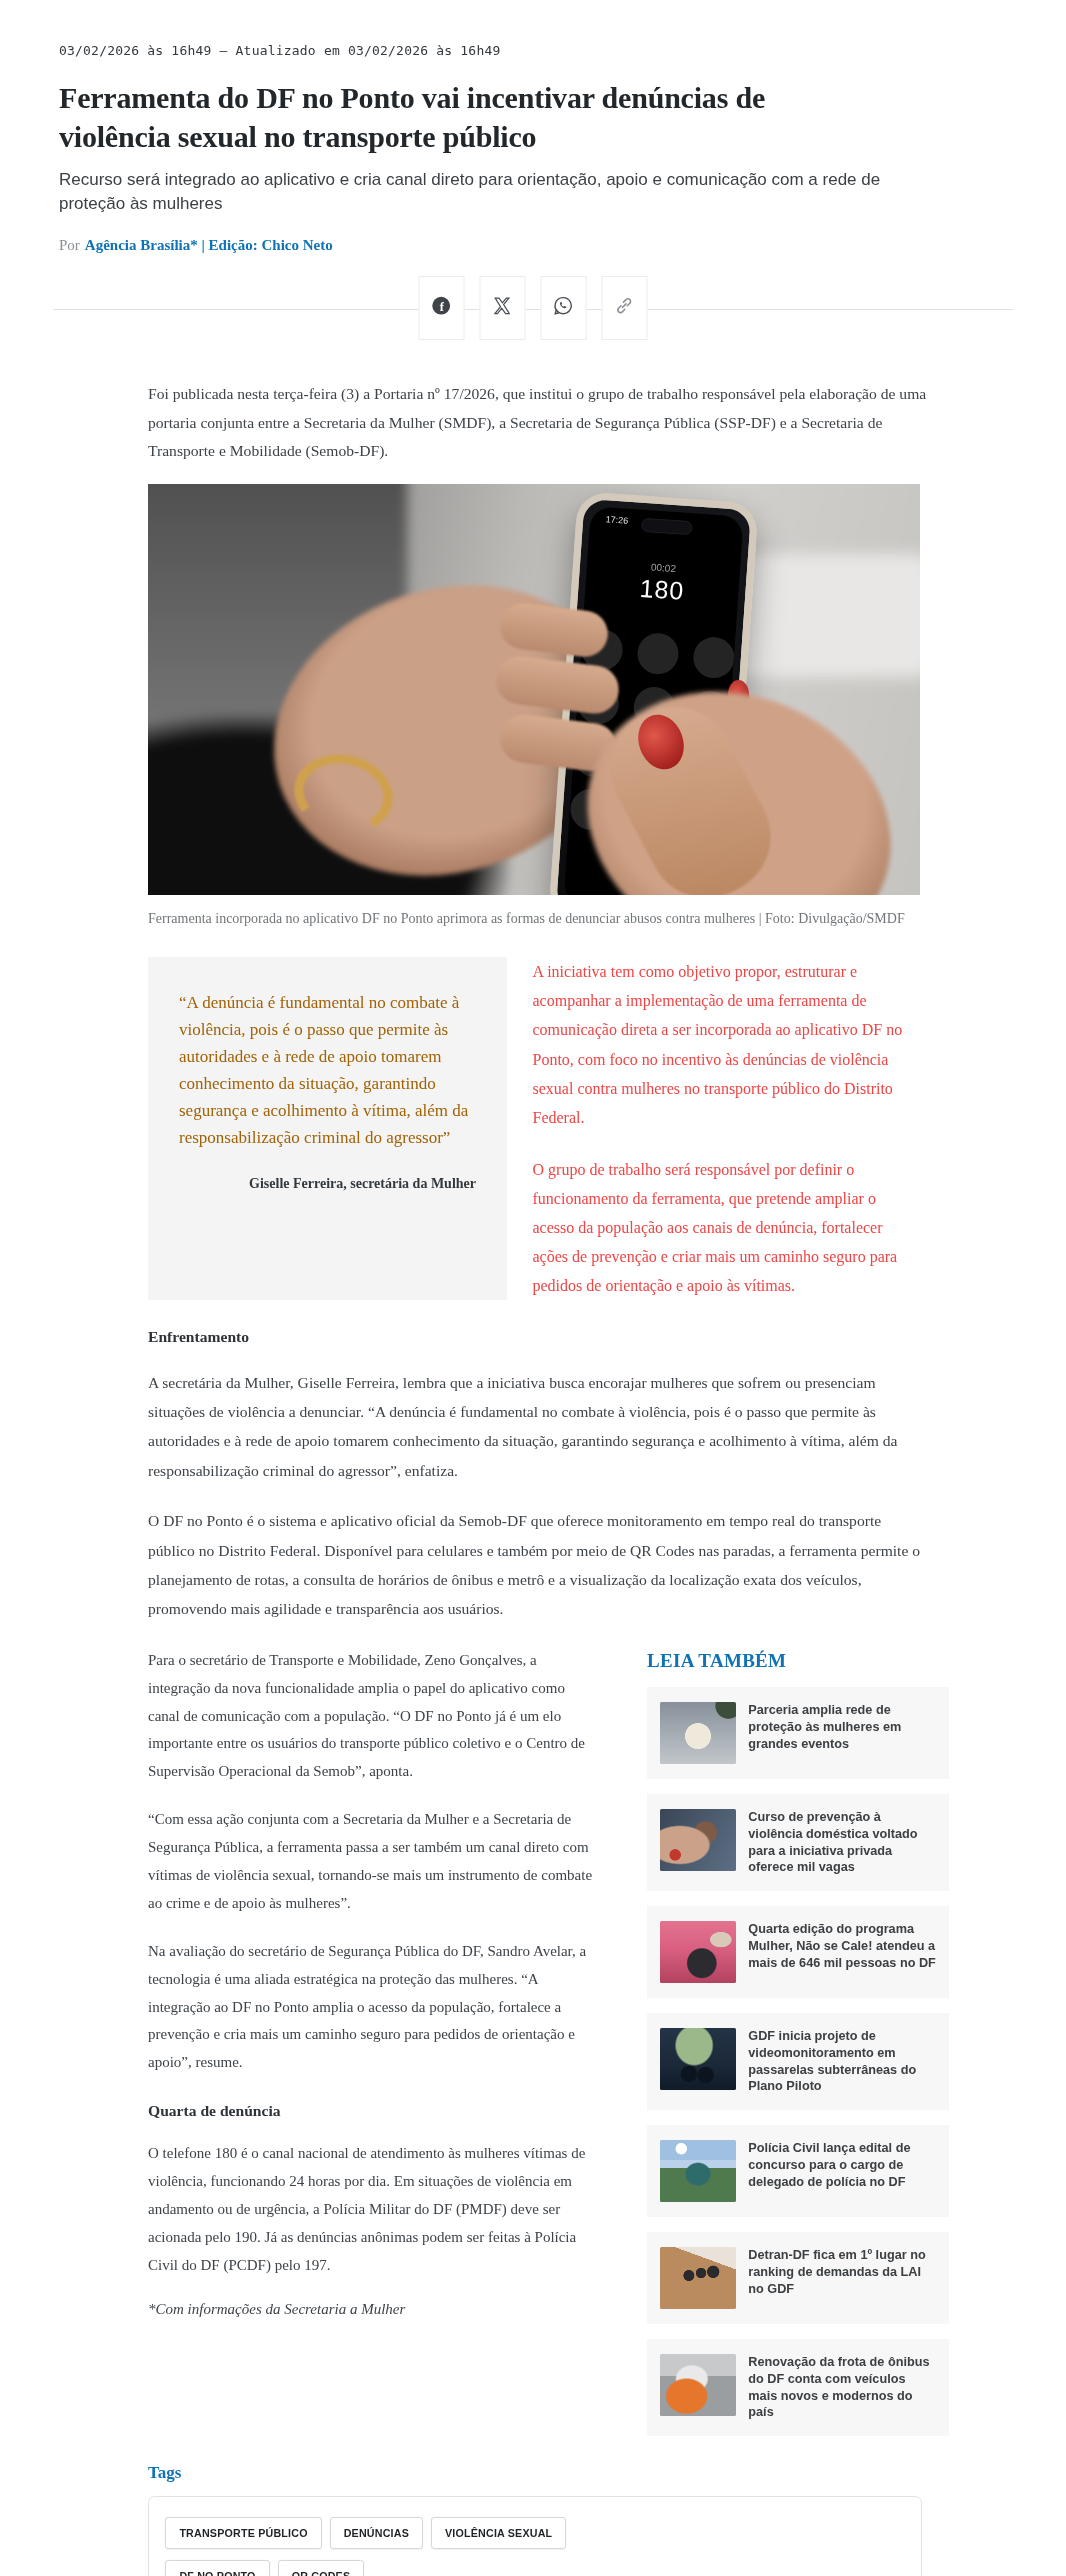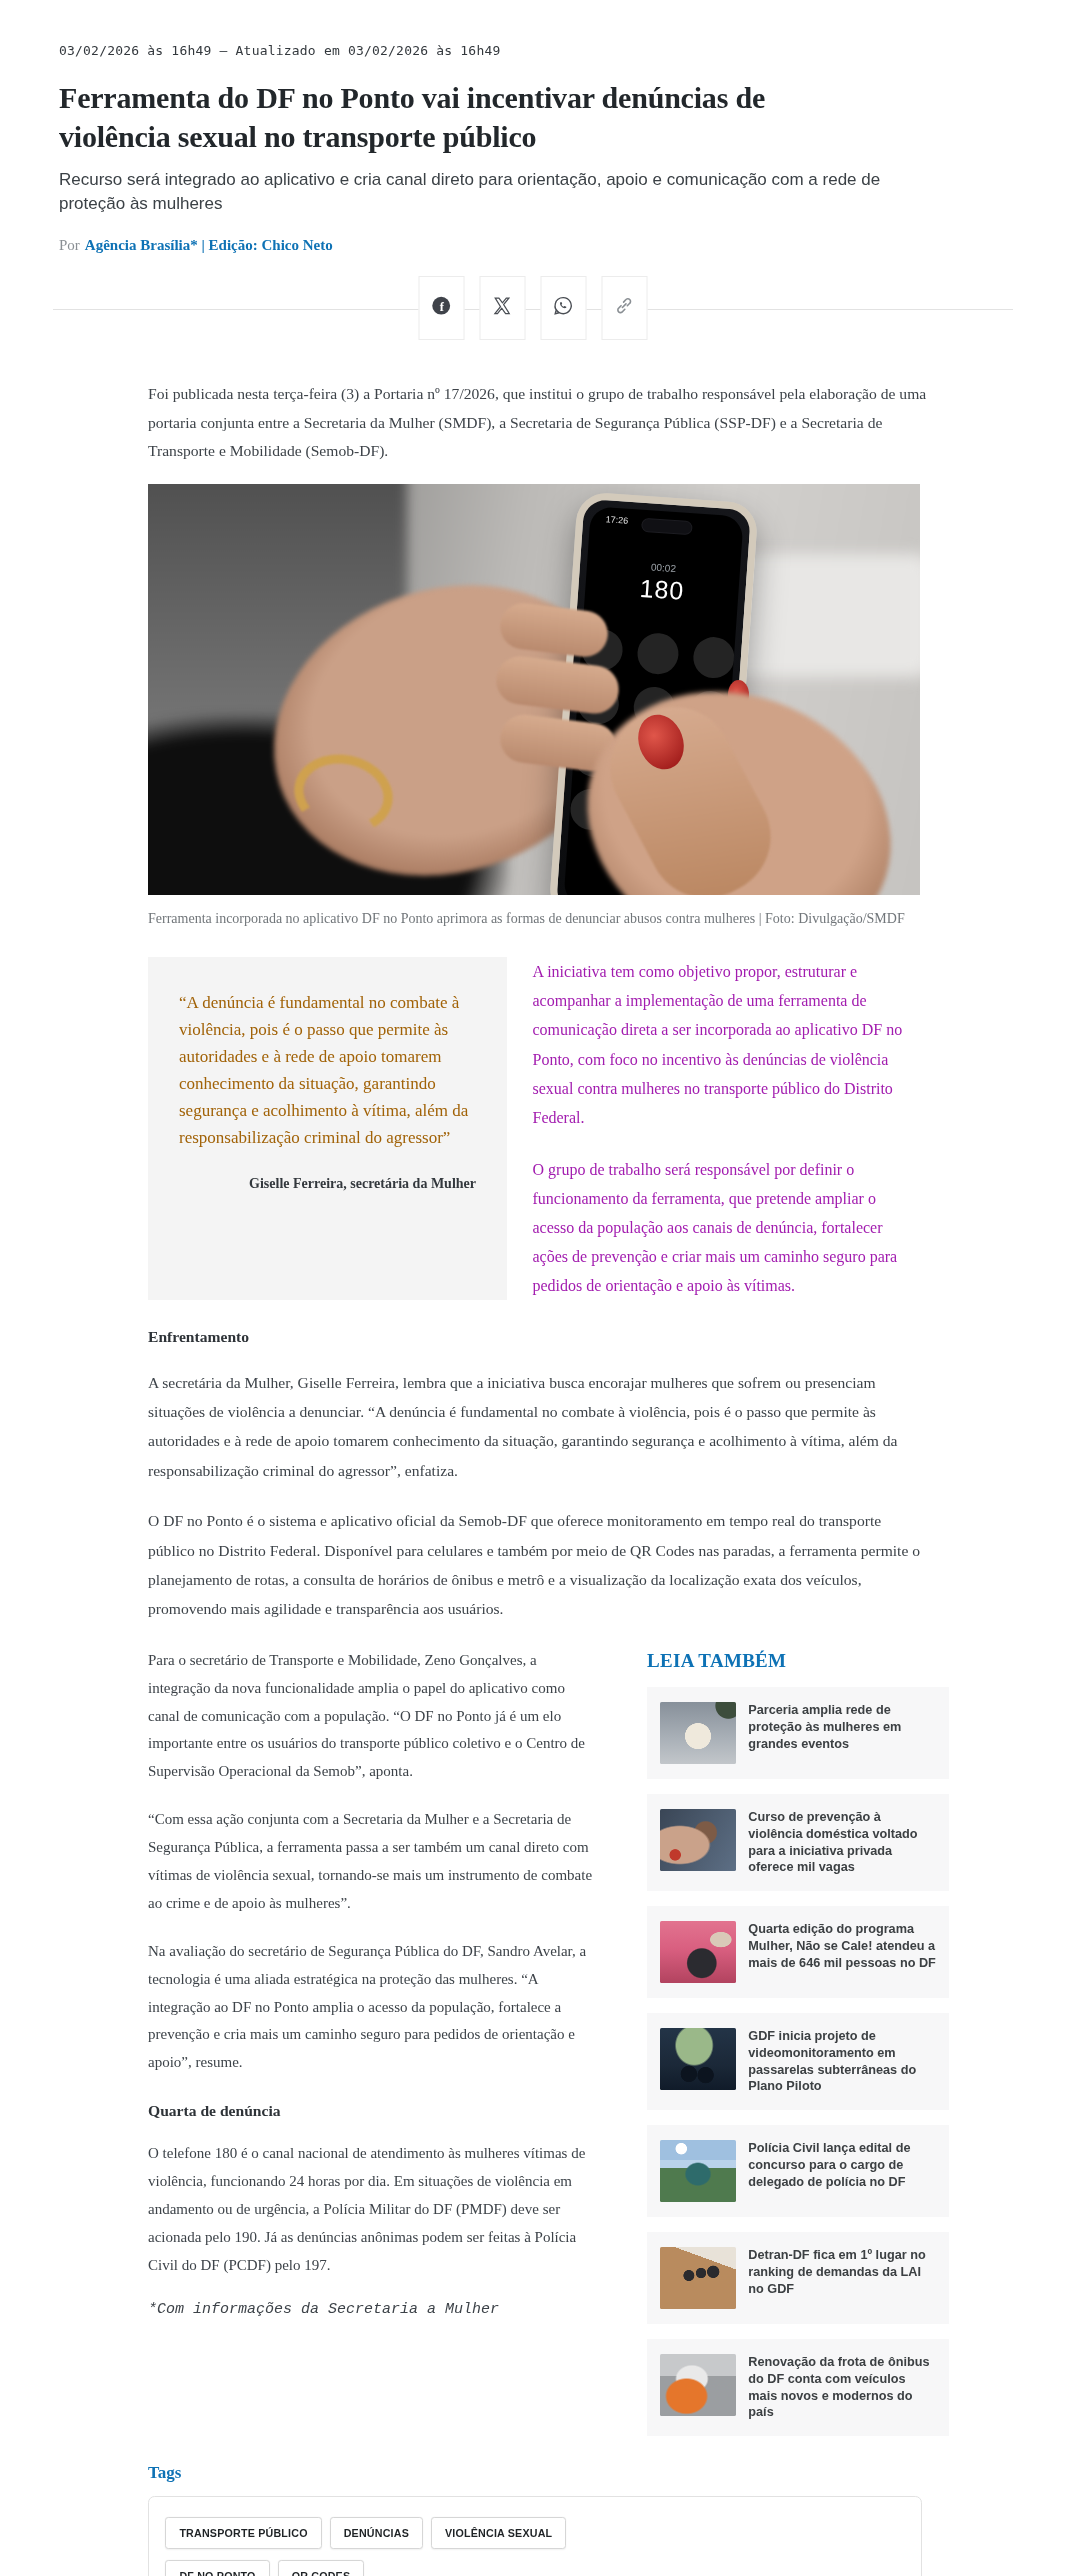--- a/index.html
+++ b/index.html
@@ -55,32 +55,32 @@
   .dialpad { position:absolute; top:122px; left:50%; transform:translateX(-50%); display:grid; grid-template-columns:repeat(3,41px); gap:12.3px 15px; }
   .key { width:41px; height:41px; border-radius:50%; background:rgba(255,255,255,.14); }
 
   .caption { margin-top:11.5px; max-width:789px; font-size:14px; line-height:1.75; color:#71767a; }
 
   
   .quote-grid { margin-top:26px; display:grid; grid-template-columns:359px 388px; column-gap:25.5px; }
   .quote-box { background:#f4f4f4; padding:33px 31px 28px; }
   .quote-text { font-size:17px; line-height:1.58; color:#a16207; }
   .quote-author { margin-top:25px; text-align:right; font-weight:bold; font-size:14px; color:#33383d; }
-  .beside p { font-size:16px; line-height:1.82; color:#a21caf; }
+  .beside p { font-size:16px; line-height:1.82; color:#ef4444; }
   .beside p + p { margin-top:23px; }
 
   h3.sec { margin-top:28px; font-size:15.6px; color:#2e3338; font-weight:bold; }
   .wide p { margin-top:21.4px; font-size:15.6px; line-height:1.88; max-width:780px; }
 
   
   .main-grid { margin-top:23px; display:grid; grid-template-columns:450px 302px; justify-content:space-between; }
   .left-col p { font-size:15px; line-height:1.86; }
   .left-col p + p, .left-col h3 + p { margin-top:20px; }
   .left-col h3 { margin-top:25px; font-size:15.6px; color:#2e3338; }
-  .note { margin-top:21.4px; font-style:italic; font-size:15px; color:#3d4349;font-family:Liberation Mono, monospace; }
+  .note { margin-top:21.4px; font-style:italic; font-size:15px; color:#3d4349; }
 
   
   .sb-title { font-size:19px; font-weight:bold; color:#0e72b5; letter-spacing:0.3px; margin:3.3px 0 15px; }
   .card { display:flex; gap:12.3px; background:#f7f7f8; padding:15px 13px; margin-bottom:15px; cursor:pointer; }
   .thumb { width:76px; height:62px; flex:0 0 76px; border-radius:1.6px; }
   .card-title { font-family:"Liberation Sans", sans-serif; font-weight:bold; font-size:12.7px; line-height:1.32; color:#3c4043; }
   .t1 { background: radial-gradient(circle at 50% 55%, #efe9dc 0 25%, rgba(0,0,0,0) 26%), radial-gradient(circle at 90% 6%, #3d4d3c 0 14%, rgba(0,0,0,0) 15%), linear-gradient(180deg,#87909a 0%,#aab1b8 60%,#c2c6ca 100%); }
   .t2 { background: radial-gradient(circle at 20% 74%, #c0392b 0 7%, rgba(0,0,0,0) 8%), radial-gradient(ellipse at 26% 58%, #caa28a 0 36%, rgba(0,0,0,0) 39%), radial-gradient(circle at 60% 38%, #7d5b46 0 18%, rgba(0,0,0,0) 20%), linear-gradient(120deg,#3a4656,#5d6f85); }
   .t3 { background: radial-gradient(ellipse at 55% 68%, #2b2b30 0 24%, rgba(0,0,0,0) 26%), radial-gradient(ellipse at 80% 30%, #d9c9b8 0 12%, rgba(0,0,0,0) 13%), linear-gradient(180deg,#e2738f 0%,#d95f80 45%,#b2435f 100%); }
   .t4 { background: radial-gradient(circle at 38% 74%, #0c141f 0 12%, rgba(0,0,0,0) 13%), radial-gradient(circle at 60% 76%, #0c141f 0 12%, rgba(0,0,0,0) 13%), radial-gradient(ellipse at 45% 28%, #9ab889 0 30%, rgba(0,0,0,0) 33%), linear-gradient(180deg,#233447 0%,#1b2838 60%,#101b29 100%); }

